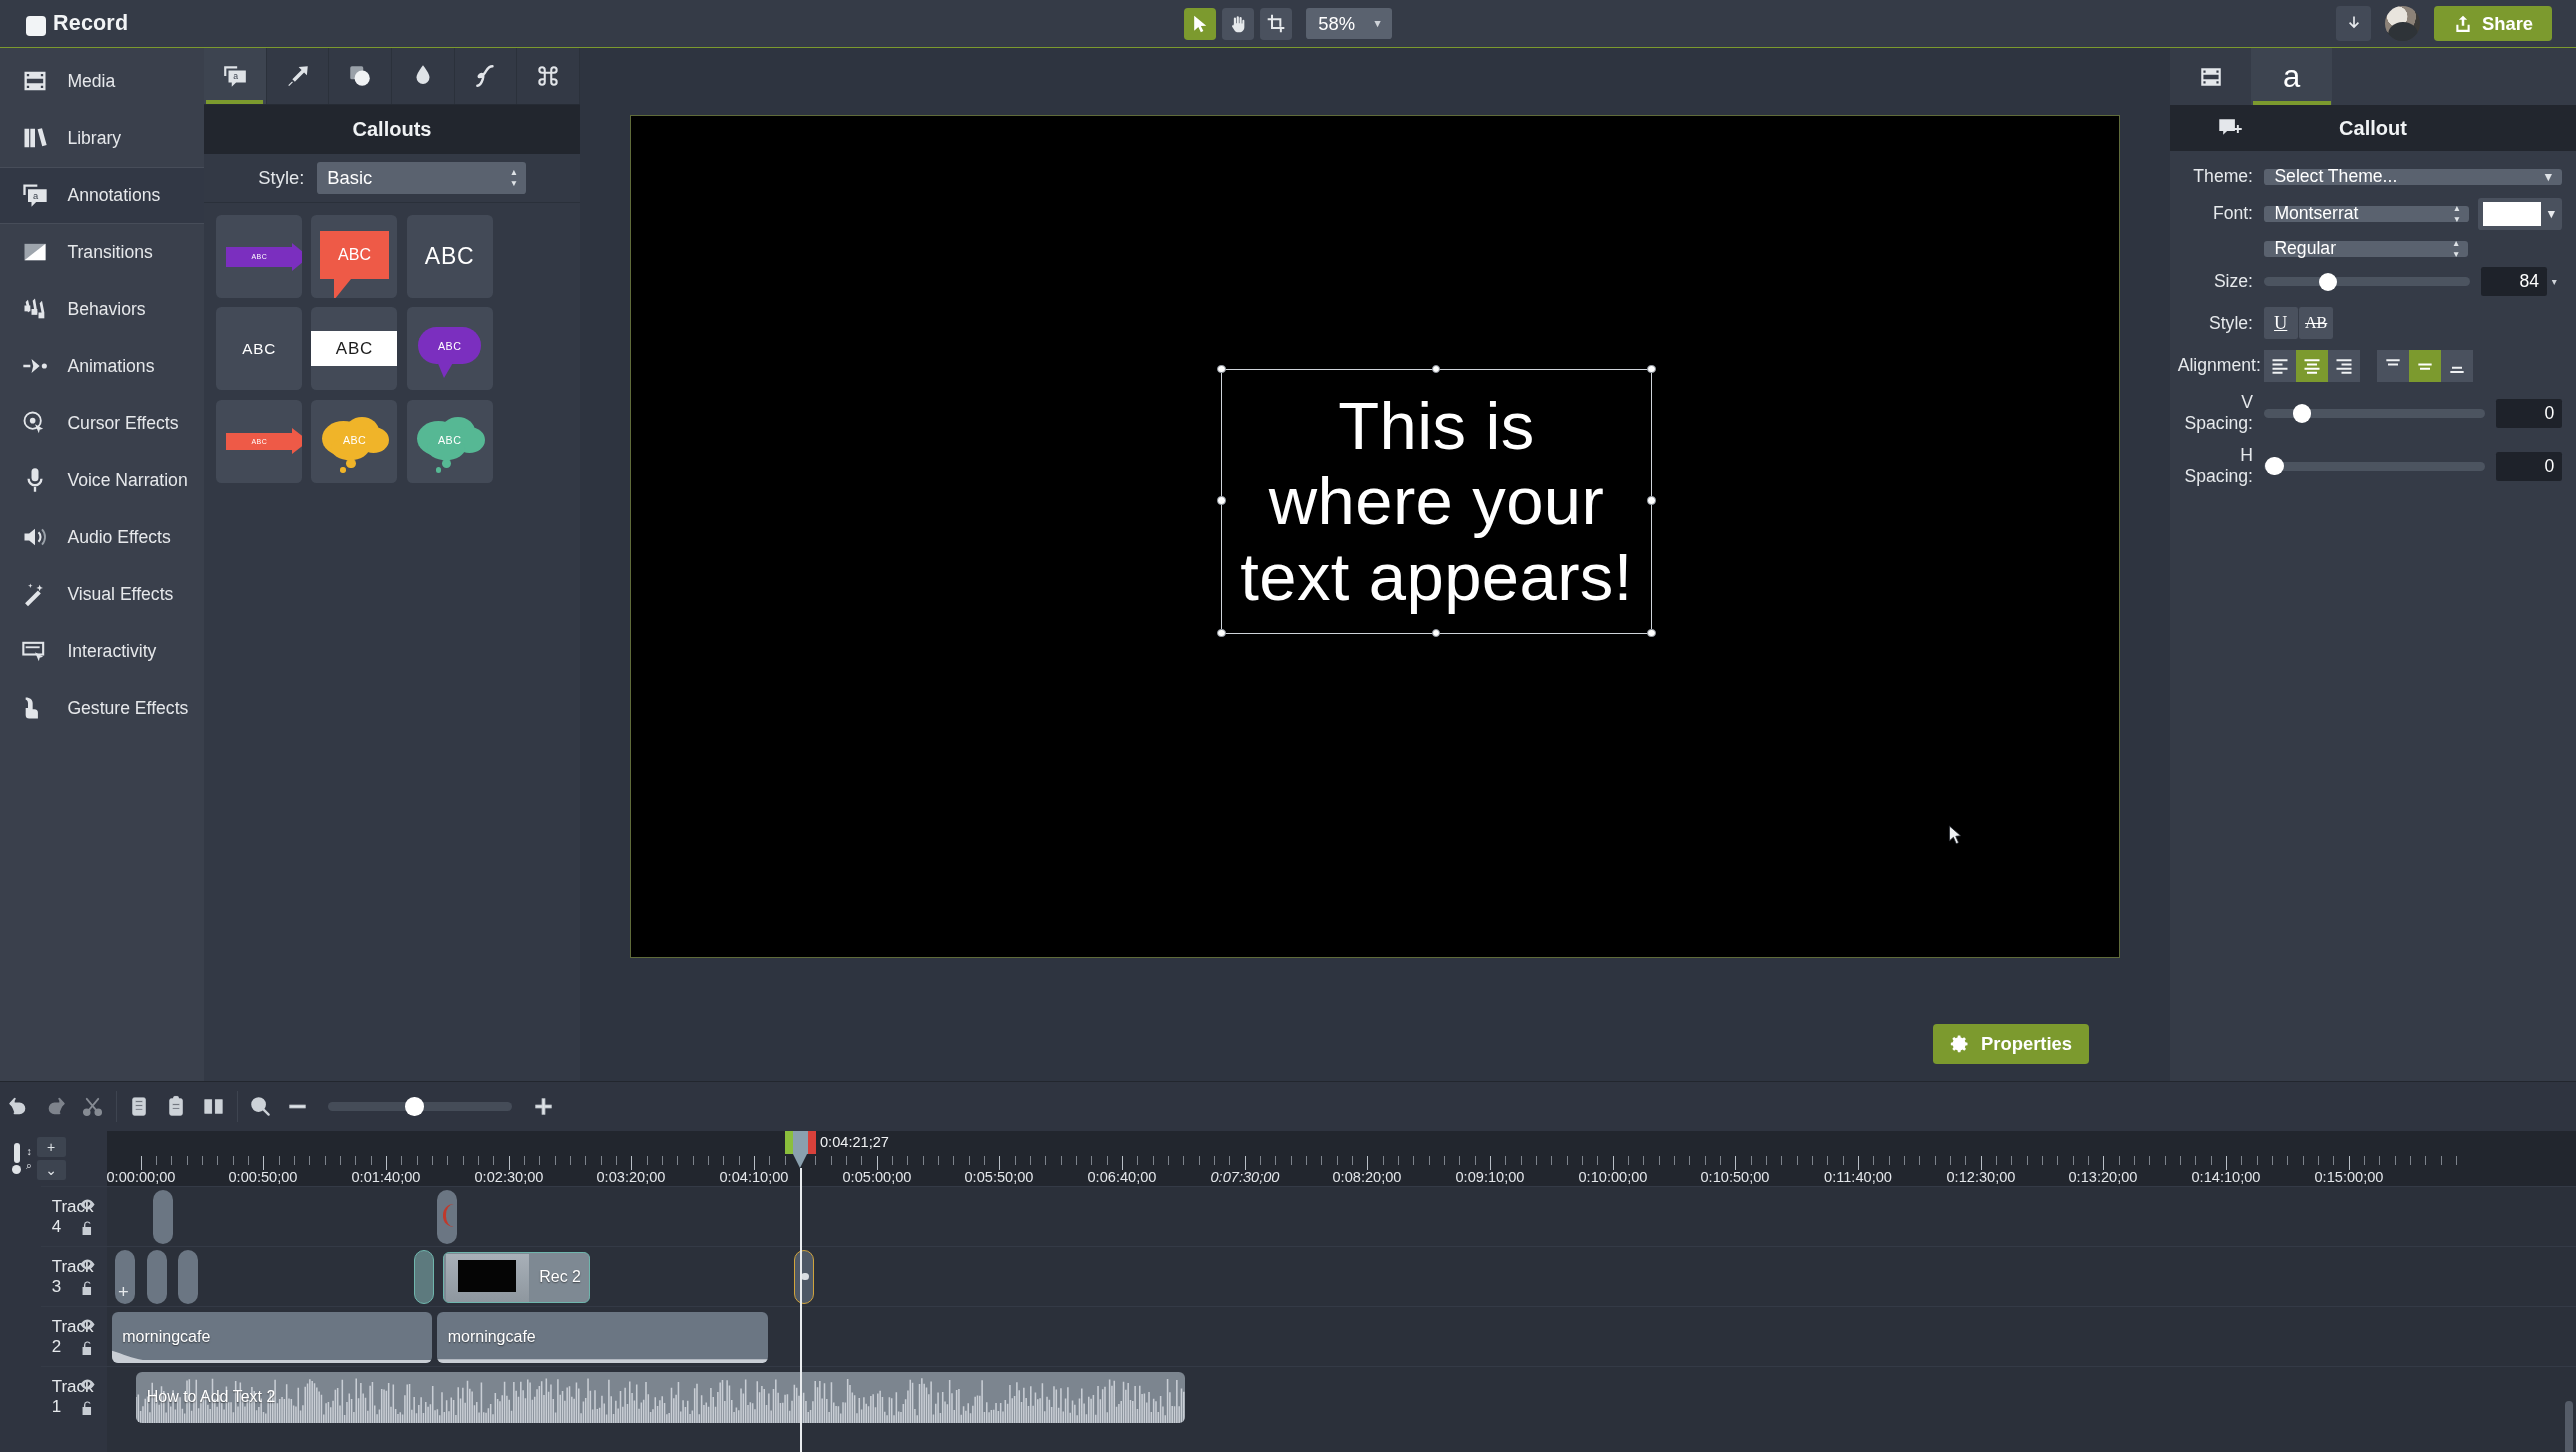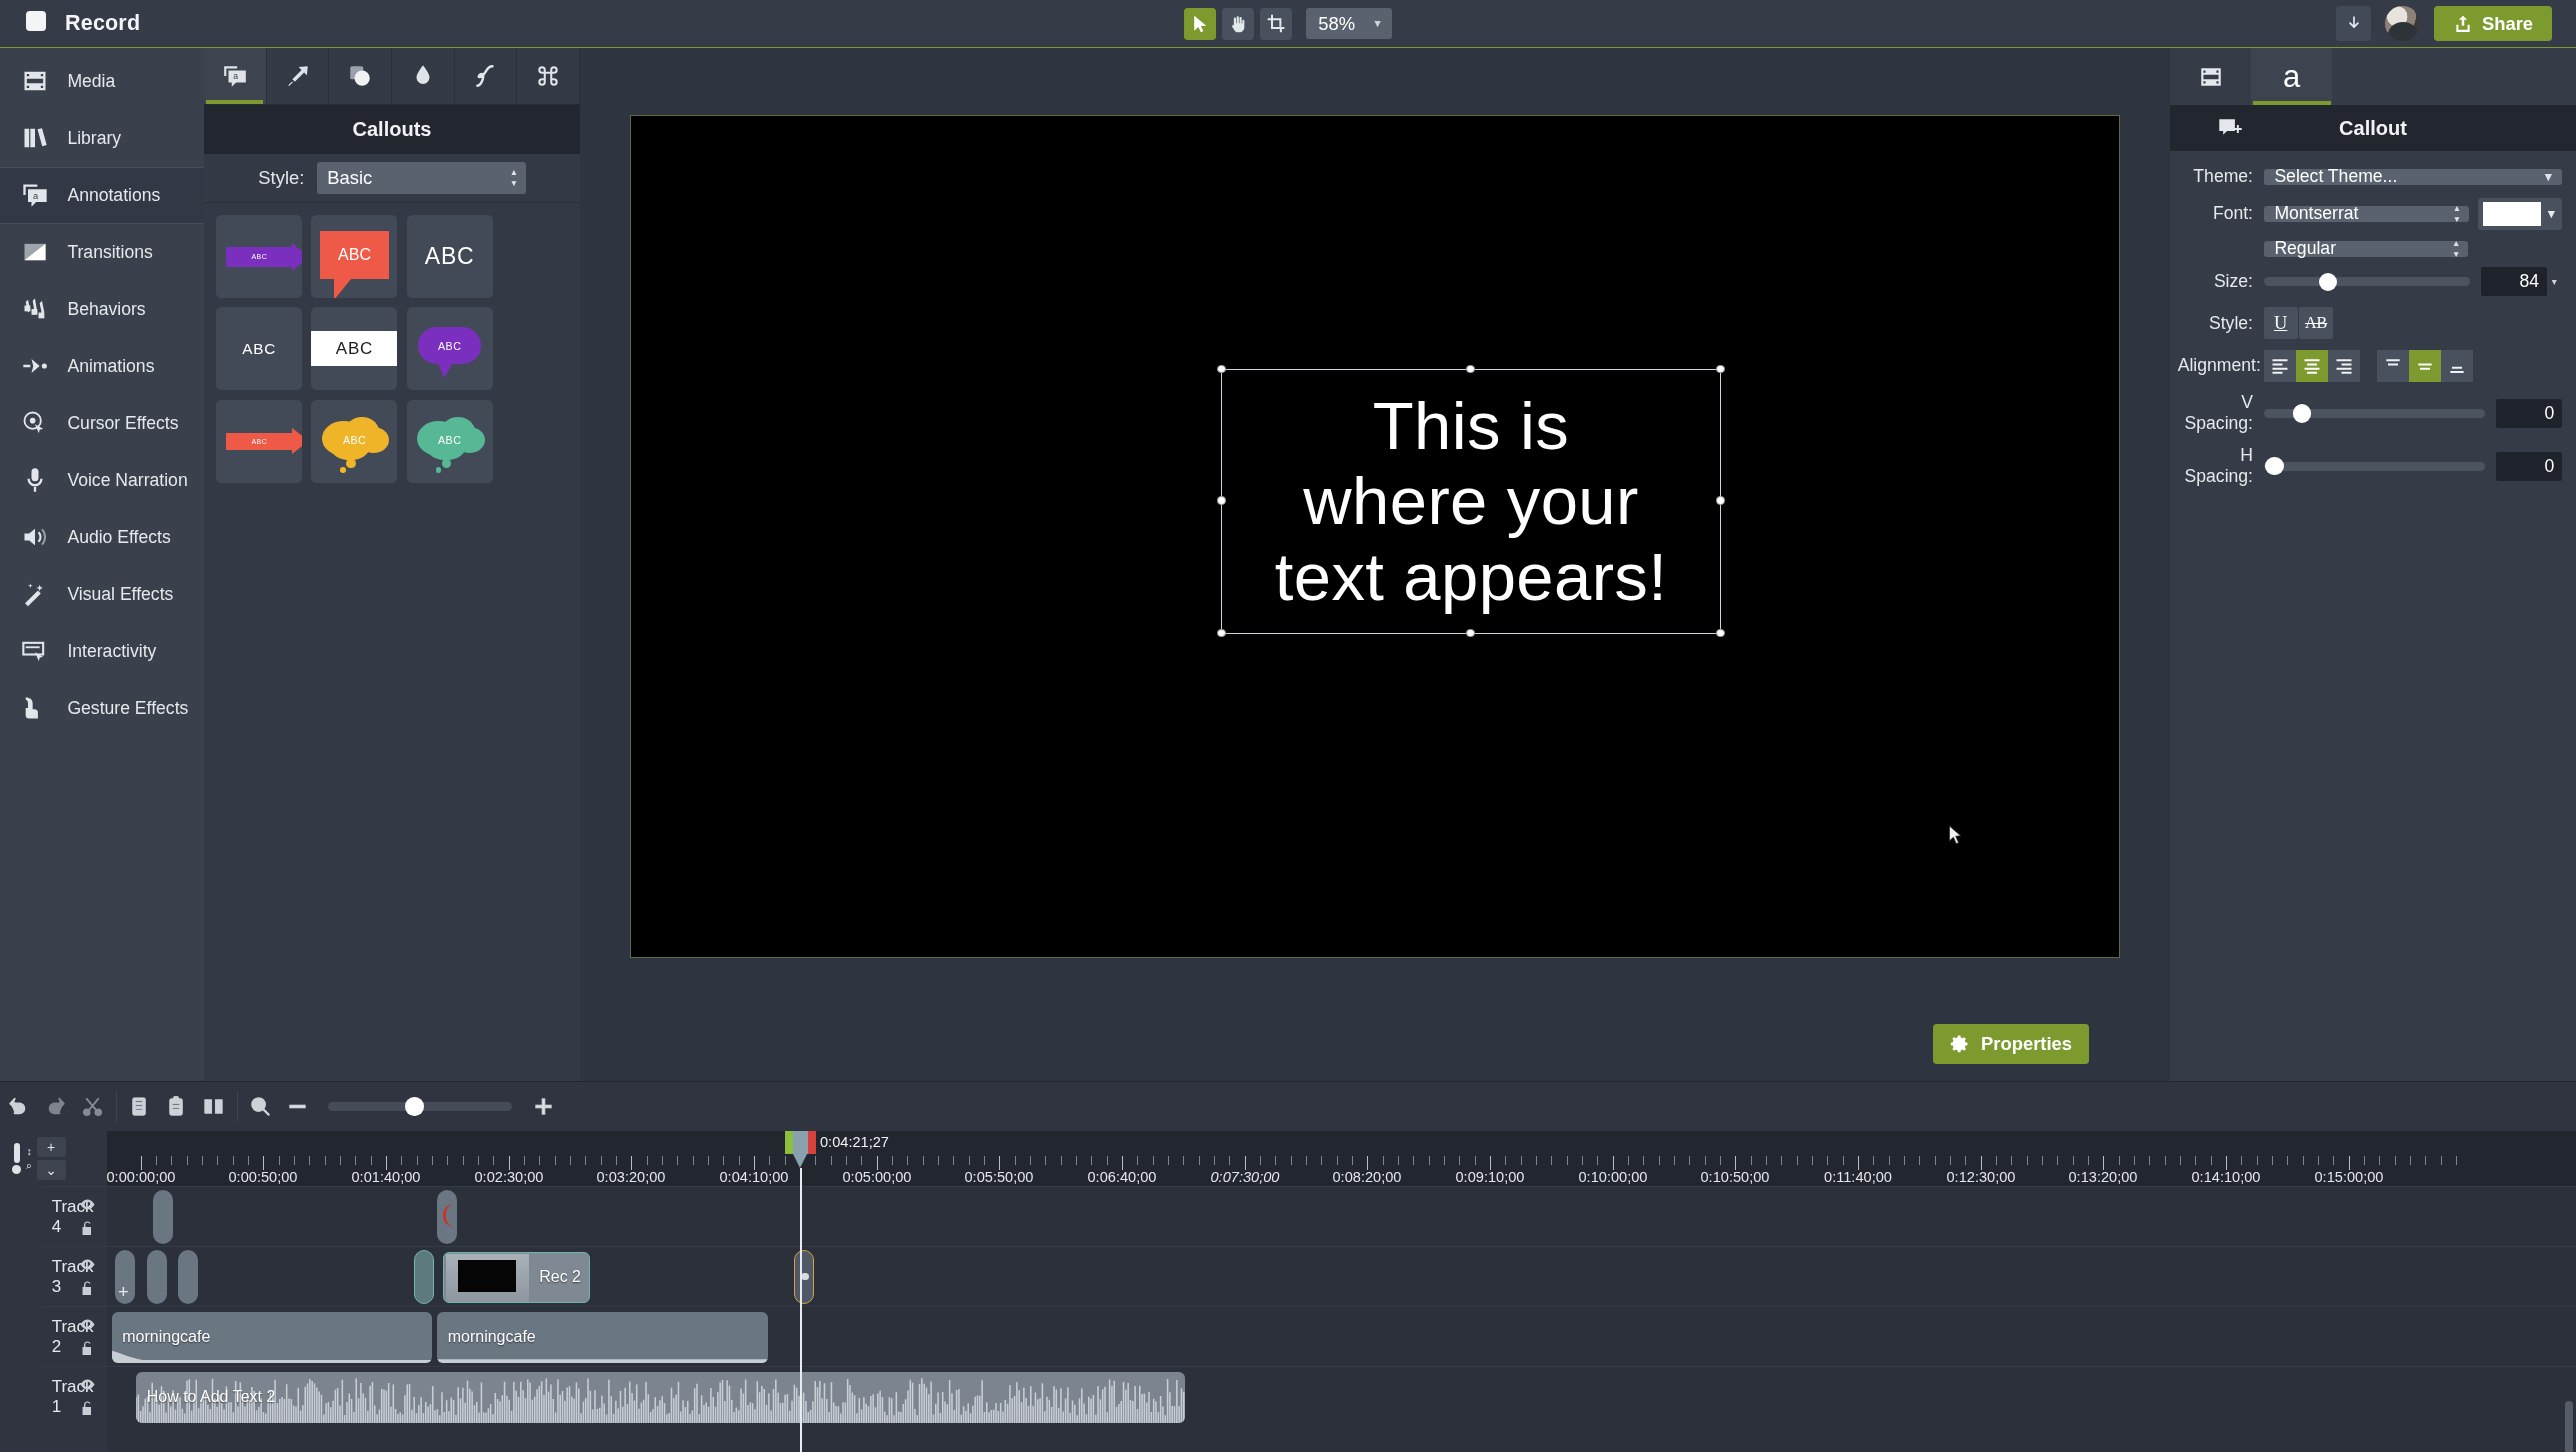--- a/index.html
+++ b/index.html
@@ -10,21 +10,21 @@
     overflow: hidden;
     color: #e8eaed;
   }
   .app { position: relative; width: 2576px; height: 1452px; display: flex; flex-direction: column; }
 
   
   .topbar {
     height: 48px; background: #353b47; display: flex; align-items: center;
     position: relative; flex: 0 0 48px; border-bottom: 1.5px solid #7c9a2e;
   }
-  .rec-group { display: flex; align-items: flex-start; gap: 19px; padding-left: 26px; }
+  .rec-group { display: flex; align-items: flex-end; gap: 7px; padding-left: 26px; }
   .rec-square { width: 20px; height: 20px; background: #f2f4f6; border-radius: 3.8px; }
   .rec-label { font-size: 21.5px; font-weight: bold; letter-spacing: 0.2px; color: #f2f4f6; }
 
   .center-tools {
     position: absolute; left: 50%; transform: translateX(-50%);
     display: flex; align-items: center; gap: 6.1px;
   }
   .tool-btn {
     width: 32px; height: 32px; border-radius: 3.8px; background: #4a515e;
     display: flex; align-items: center; justify-content: center;
@@ -139,21 +139,21 @@
   .t-cloud .d2 { width:5.4px; height:5.4px; left:23px; top:52px; }
 
   
   .canvas-col { flex: 1 1 auto; background: #2e3440; display: flex; flex-direction: column; min-width: 0; }
   .stage { flex: 1 1 auto; display: flex; align-items: center; justify-content: center; padding: 17px 0 0 0; }
   .video {
     width: 1490px; height: 843px; background: #000; position: relative;
     border: 1.5px solid #5f6b3a;
   }
   .text-box {
-    position: absolute; left: 590px; top: 253px; width: 500px; height: 265px;
+    position: absolute; left: 590px; top: 253px; width: 431px; height: 265px;
     border: 1.2px solid #cfd4da;
     display: flex; align-items: center; justify-content: center;
   }
   .text-box .txt {
     color: #fff; font-size: 67px; line-height: 1.12; text-align: center; white-space: pre-line; letter-spacing: 0.4px;
   }
   .handle { position: absolute; width: 8.4px; height: 8.4px; border-radius: 50%; background: #fff; border: 0.8px solid #8d939c; }
   .h-tl{left:-4.6px;top:-4.6px}.h-tc{left:50%;top:-4.6px;margin-left:-4.6px}.h-tr{right:-4.6px;top:-4.6px}
   .h-ml{left:-4.6px;top:50%;margin-top:-4.6px}.h-mr{right:-4.6px;top:50%;margin-top:-4.6px}
   .h-bl{left:-4.6px;bottom:-4.6px}.h-bc{left:50%;bottom:-4.6px;margin-left:-4.6px}.h-br{right:-4.6px;bottom:-4.6px}

